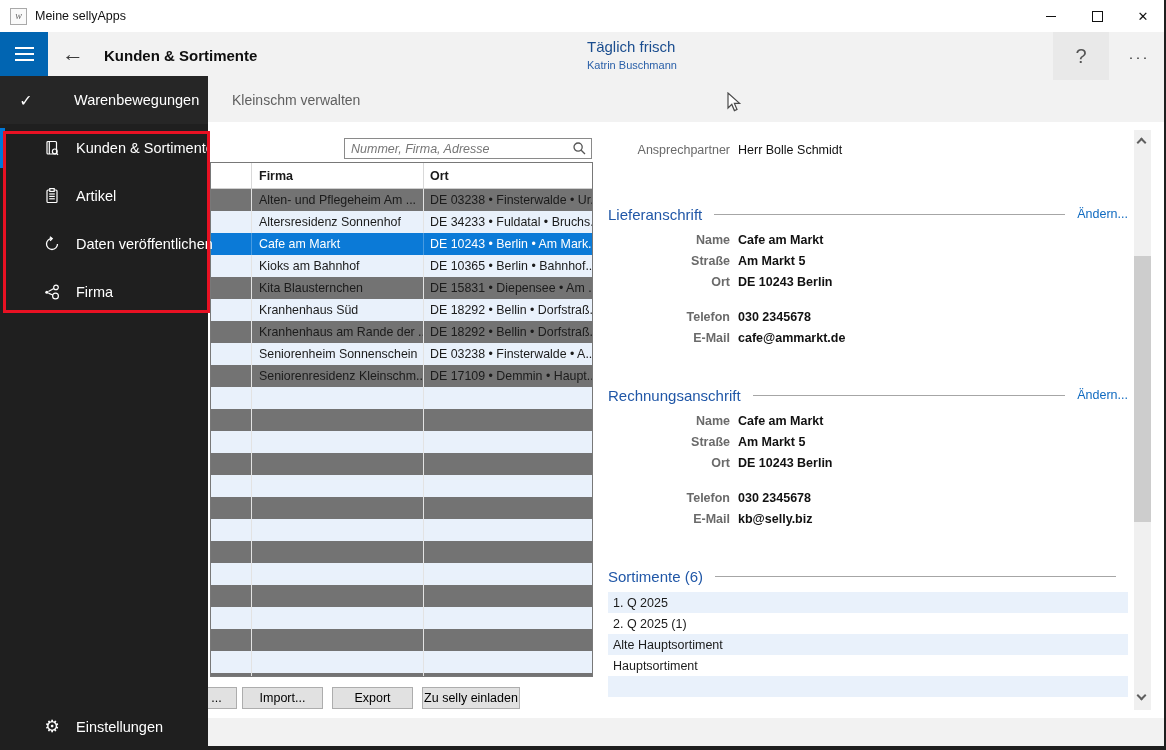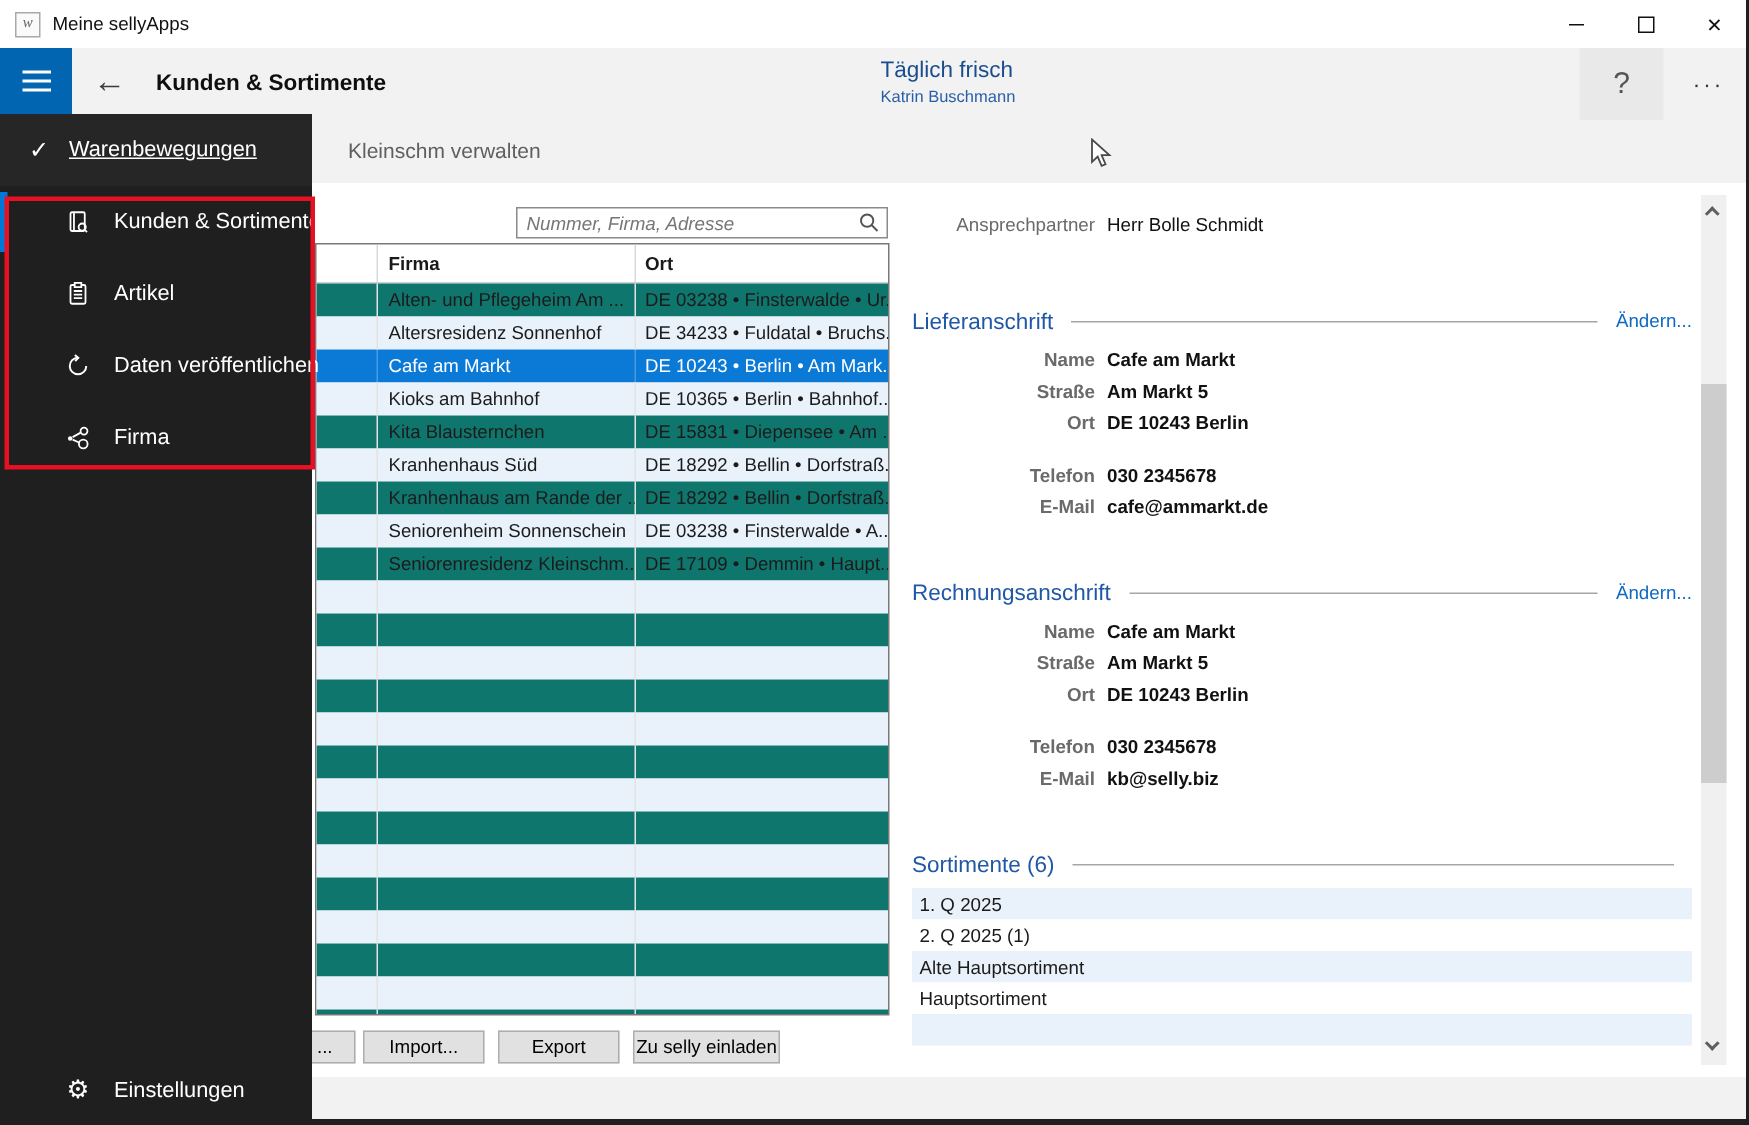--- a/index.html
+++ b/index.html
@@ -48,21 +48,21 @@
   #search-icon{position:absolute;right:5px;top:3px;}
 
   
   #table{left:210px;top:162px;width:383px;height:515px;border:1px solid #787878;box-sizing:border-box;overflow:hidden;}
   #thead{display:flex;height:25px;border-bottom:1px solid #cfcfcf;align-items:center;font-size:12.5px;font-weight:bold;color:#1a1a1a;}
   .c0{width:41px;flex:none;height:100%;box-sizing:border-box;border-right:1px solid #e3e3e3;}
   .c1{width:172px;flex:none;height:100%;box-sizing:border-box;border-right:1px solid #e3e3e3;padding-left:7px;
       display:flex;align-items:center;white-space:nowrap;overflow:hidden;}
   .c2{flex:1;height:100%;padding-left:6px;display:flex;align-items:center;white-space:nowrap;overflow:hidden;}
   #thead .c0,#thead .c1{border-right:1px solid #d9d9d9;}
-  .trow{display:flex;height:22px;font-size:12.4px;color:#1b1b1b;background:#0f766e;}
+  .trow{display:flex;height:22px;font-size:12.4px;color:#1b1b1b;background:#737373;}
   .trow.alt{background:#e9f1fb;}
   .trow.selected{background:#0b7ad7;color:#fff;}
   .trow.selected .c0,.trow.selected .c1{border-right-color:rgba(255,255,255,0.25);}
 
   
   #list-buttons{left:196px;top:687px;display:flex;align-items:flex-start;}
   .wbtn{height:22px;background:#e1e1e1;border:1px solid #adadad;font-family:"Liberation Sans",sans-serif;
         font-size:12.5px;color:#000;padding:0;}
   .wbtn.b0{width:41px;margin-left:0;}
   .wbtn.b1{width:81px;margin-left:5px;}
@@ -92,21 +92,21 @@
   #sb-up{position:absolute;left:4px;top:9px;width:7px;height:7px;border-top:2px solid #5f5f5f;border-right:2px solid #5f5f5f;
          transform:rotate(-45deg);box-sizing:border-box;}
   #sb-thumb{position:absolute;left:0;top:126px;width:17px;height:266px;background:#cdcdcd;}
   #sb-down{position:absolute;left:4px;bottom:11px;width:7px;height:7px;border-top:2px solid #5f5f5f;border-right:2px solid #5f5f5f;
          transform:rotate(135deg);box-sizing:border-box;}
 
   
   #sidebar{left:0;top:76px;width:208px;height:674px;background:#1f1f1f;color:#fff;}
   .nav-item{position:relative;height:48px;display:flex;align-items:center;}
   #nav-top{background:#262626;padding-left:16px;}
-  #nav-top .nav-label{margin-left:10px;text-decoration:underline;}
+  #nav-top .nav-label{margin-left:38px;}
   #nav-group .nav-item,#nav-bottom{padding-left:42px;}
   #nav-group .nav-label,#nav-bottom .nav-label{margin-left:14px;}
   .nav-icon{width:20px;height:20px;flex:none;display:flex;align-items:center;justify-content:center;
             font-size:16px;color:#fff;}
   .nav-label{font-size:14.5px;color:#fff;white-space:nowrap;}
   .accent{position:absolute;left:0;top:4px;width:5px;height:40px;background:#0078d7;}
   #nav-bottom{position:absolute;left:0;bottom:0;width:208px;height:47px;display:flex;align-items:center;box-sizing:border-box;}
   #nav-bottom .nav-icon{font-size:17px;}
 
   

